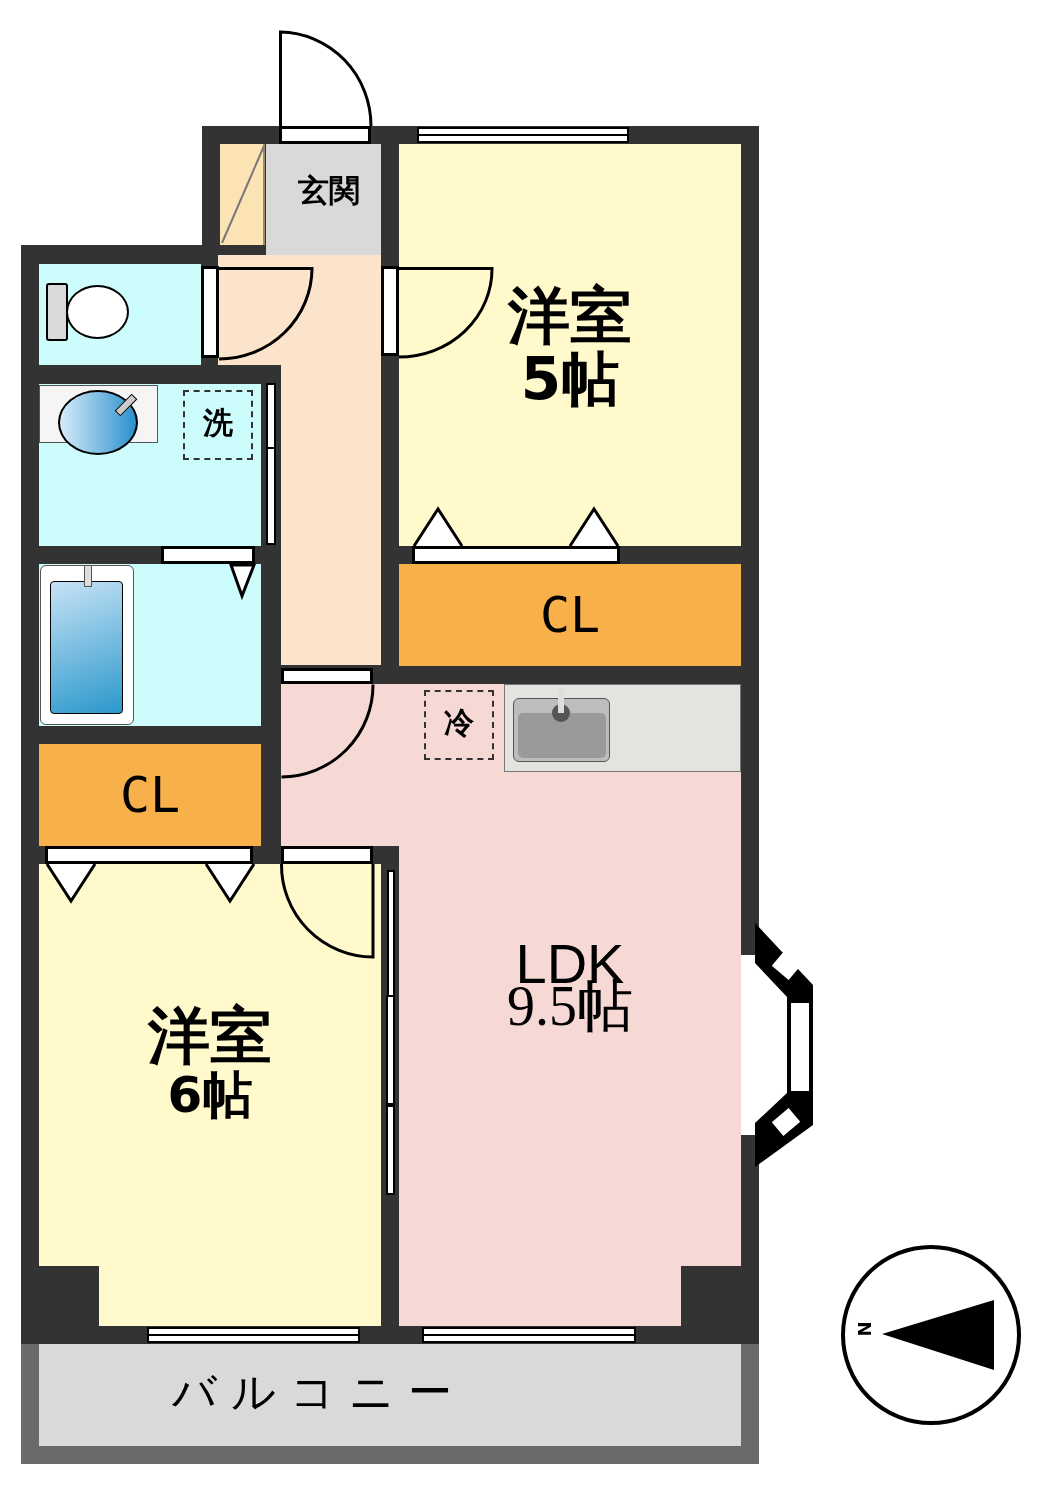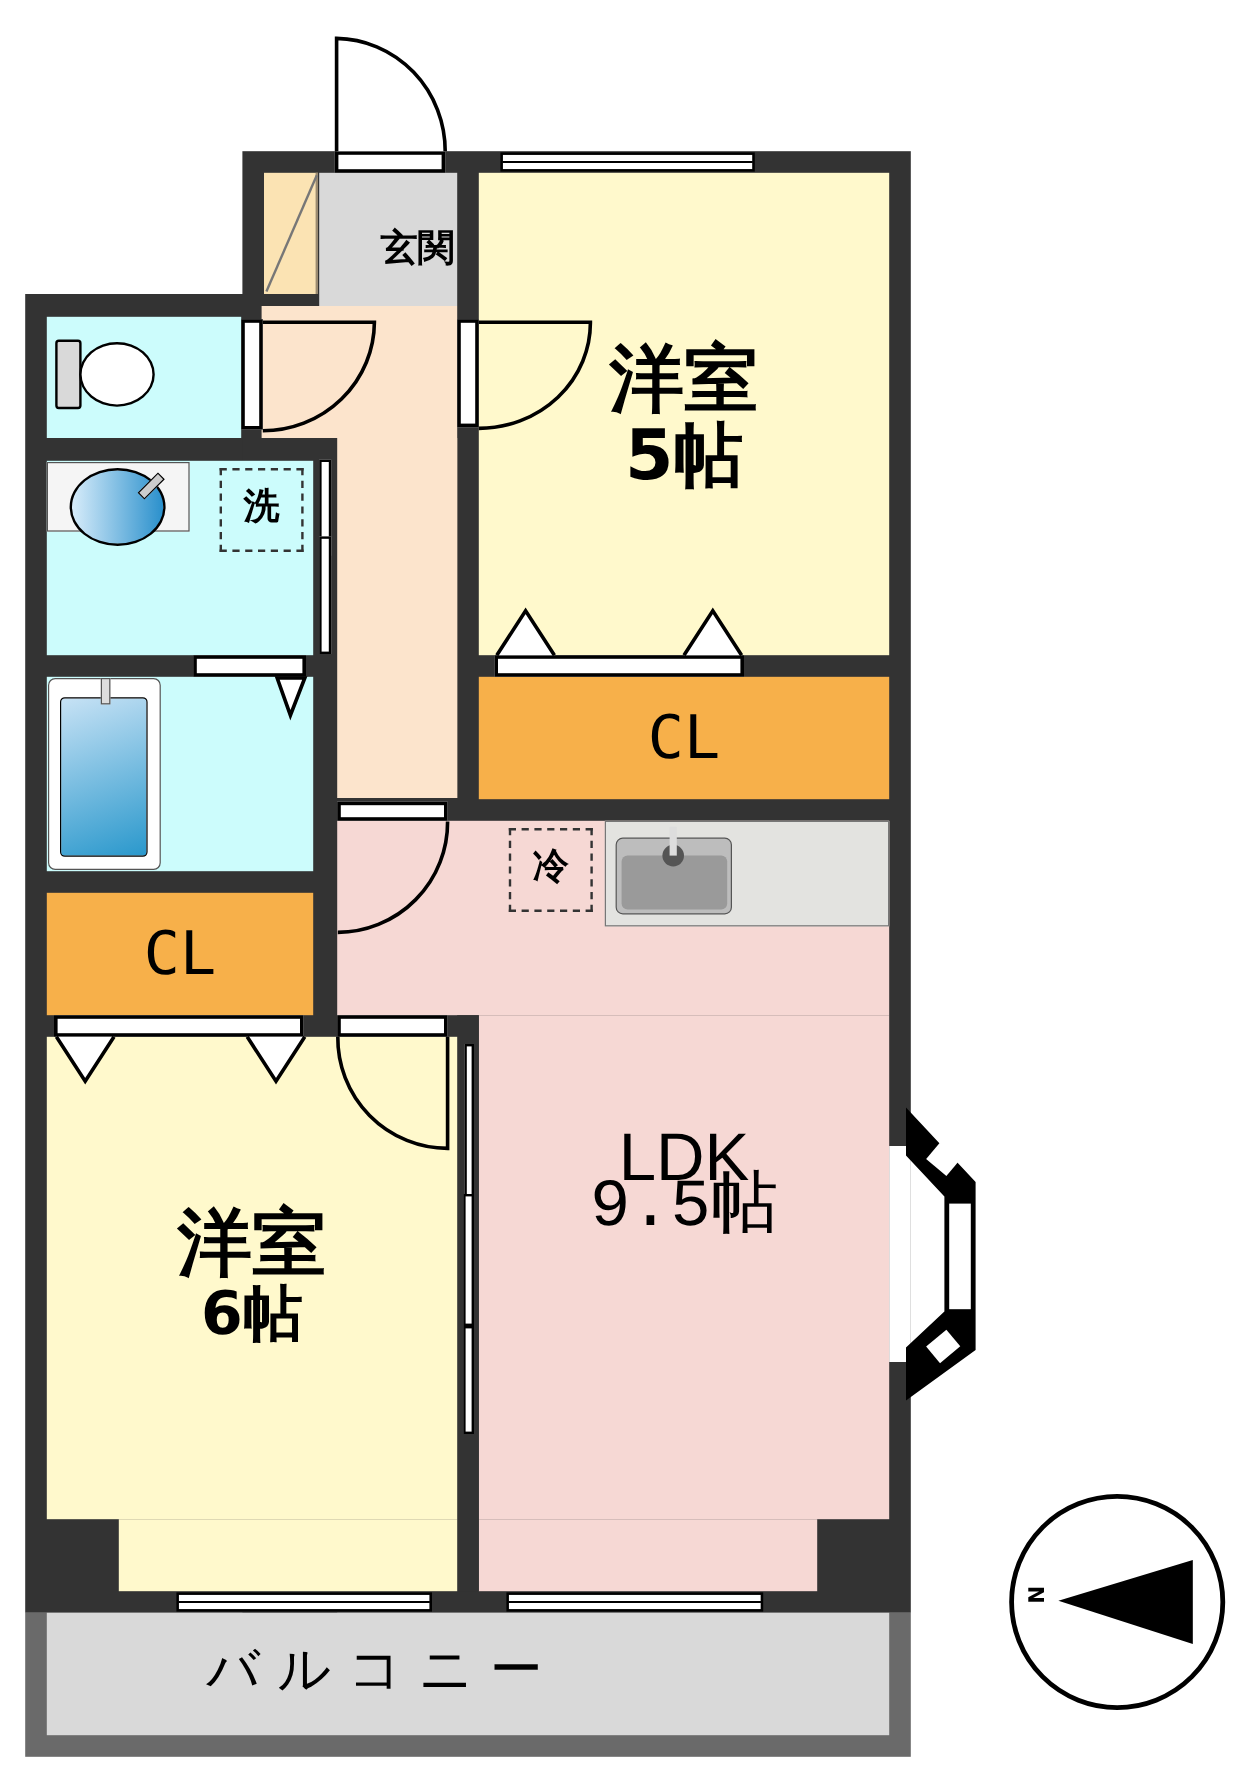--- a/index.html
+++ b/index.html
@@ -22,21 +22,21 @@
 <div class="abs" style="left:21px;top:1344px;width:738px;height:120px;background:#6a6a6a;"></div>
 <div class="abs" style="left:39px;top:1344px;width:702px;height:102px;background:#d9d9d9;"></div>
 <div class="label" style="left:39px;top:1370px;width:560px;font-size:44px;letter-spacing:14px;font-weight:normal;">バルコニー</div>
 
 <div class="abs" style="left:220px;top:144px;width:45px;height:101px;background:#fbe3b3;border-right:2px solid #9a8a70;"></div>
 <svg style="left:220px;top:144px;" width="45" height="101">
     <line x1="2" y1="99" x2="44" y2="2" stroke="#777" stroke-width="2"></line>
   </svg>
 
 <div class="abs" style="left:266px;top:144px;width:115px;height:111px;background:#d9d9d9;"></div>
-<div class="label" style="left:266px;top:192px;width:126px;font-size:31px;margin-left:19px;">玄関</div>
+<div class="label" style="left:266px;top:175px;width:126px;font-size:31px;">玄関</div>
 
 <div class="abs" style="left:218px;top:255px;width:163px;height:410px;background:#fce4cc;"></div>
 <div class="abs wall" style="left:202px;top:365px;width:80px;height:300px;"></div>
 <div class="abs" style="left:281px;top:365px;width:100px;height:300px;background:#fce4cc;"></div>
 
 <div class="abs" style="left:399px;top:144px;width:342px;height:402px;background:#fff9cc;"></div>
 <div class="label" style="left:470px;top:285px;width:200px;font-size:62px;">洋室</div>
 <div class="label" style="left:470px;top:350px;width:200px;font-size:58px;">5帖</div>
 
 <div class="abs" style="left:399px;top:564px;width:342px;height:102px;background:#f7b04a;"></div>
@@ -59,21 +59,21 @@
 <div class="abs" style="left:84px;top:565px;width:8px;height:22px;background:#ddd;border:1px solid #555;"></div>
 
 <div class="abs" style="left:39px;top:744px;width:222px;height:102px;background:#f7b04a;"></div>
 <div class="label" style="left:50px;top:770px;width:200px;font-size:50px;font-weight:normal;font-family:'DejaVu Sans Mono',monospace;">CL</div>
 
 <div class="abs" style="left:281px;top:684px;width:460px;height:162px;background:#f6d8d4;"></div>
 <div class="abs" style="left:399px;top:846px;width:342px;height:420px;background:#f6d8d4;"></div>
 <div class="abs" style="left:399px;top:1266px;width:282px;height:60px;background:#f6d8d4;"></div>
 <div class="abs wall" style="left:381px;top:846px;width:18px;height:480px;"></div>
 <div class="label" style="left:470px;top:912px;width:200px;font-size:56px;font-weight:normal;font-family:Liberation Sans, sans-serif;margin-top:24px;">LDK</div>
-<div class="label" style="left:455px;top:978px;width:230px;font-size:56px;font-weight:normal;font-family:Liberation Mono, monospace;">9.5帖</div>
+<div class="label" style="left:455px;top:978px;width:230px;font-size:56px;font-weight:normal;font-family:Liberation Serif, serif;">9.5帖</div>
 
 <div class="abs" style="left:504px;top:684px;width:237px;height:88px;background:#e3e3e0;border:1px solid #777;"></div>
 <div class="abs" style="left:513px;top:698px;width:97px;height:64px;background:#bdbdbd;border:1px solid #555;border-radius:6px;"></div>
 <div class="abs" style="left:518px;top:713px;width:88px;height:45px;background:#9a9a9a;border-radius:5px;"></div>
 <div class="abs" style="left:552px;top:704px;width:18px;height:18px;background:#555;border-radius:50%;"></div>
 <div class="abs" style="left:558px;top:689px;width:6px;height:24px;background:#ddd;"></div>
 <div class="abs" style="left:424px;top:690px;width:70px;height:70px;border:2px dashed #333;"></div>
 <div class="label" style="left:424px;top:708px;width:70px;font-size:30px;">冷</div>
 
 <div class="abs" style="left:39px;top:864px;width:342px;height:402px;background:#fff9cc;"></div>

